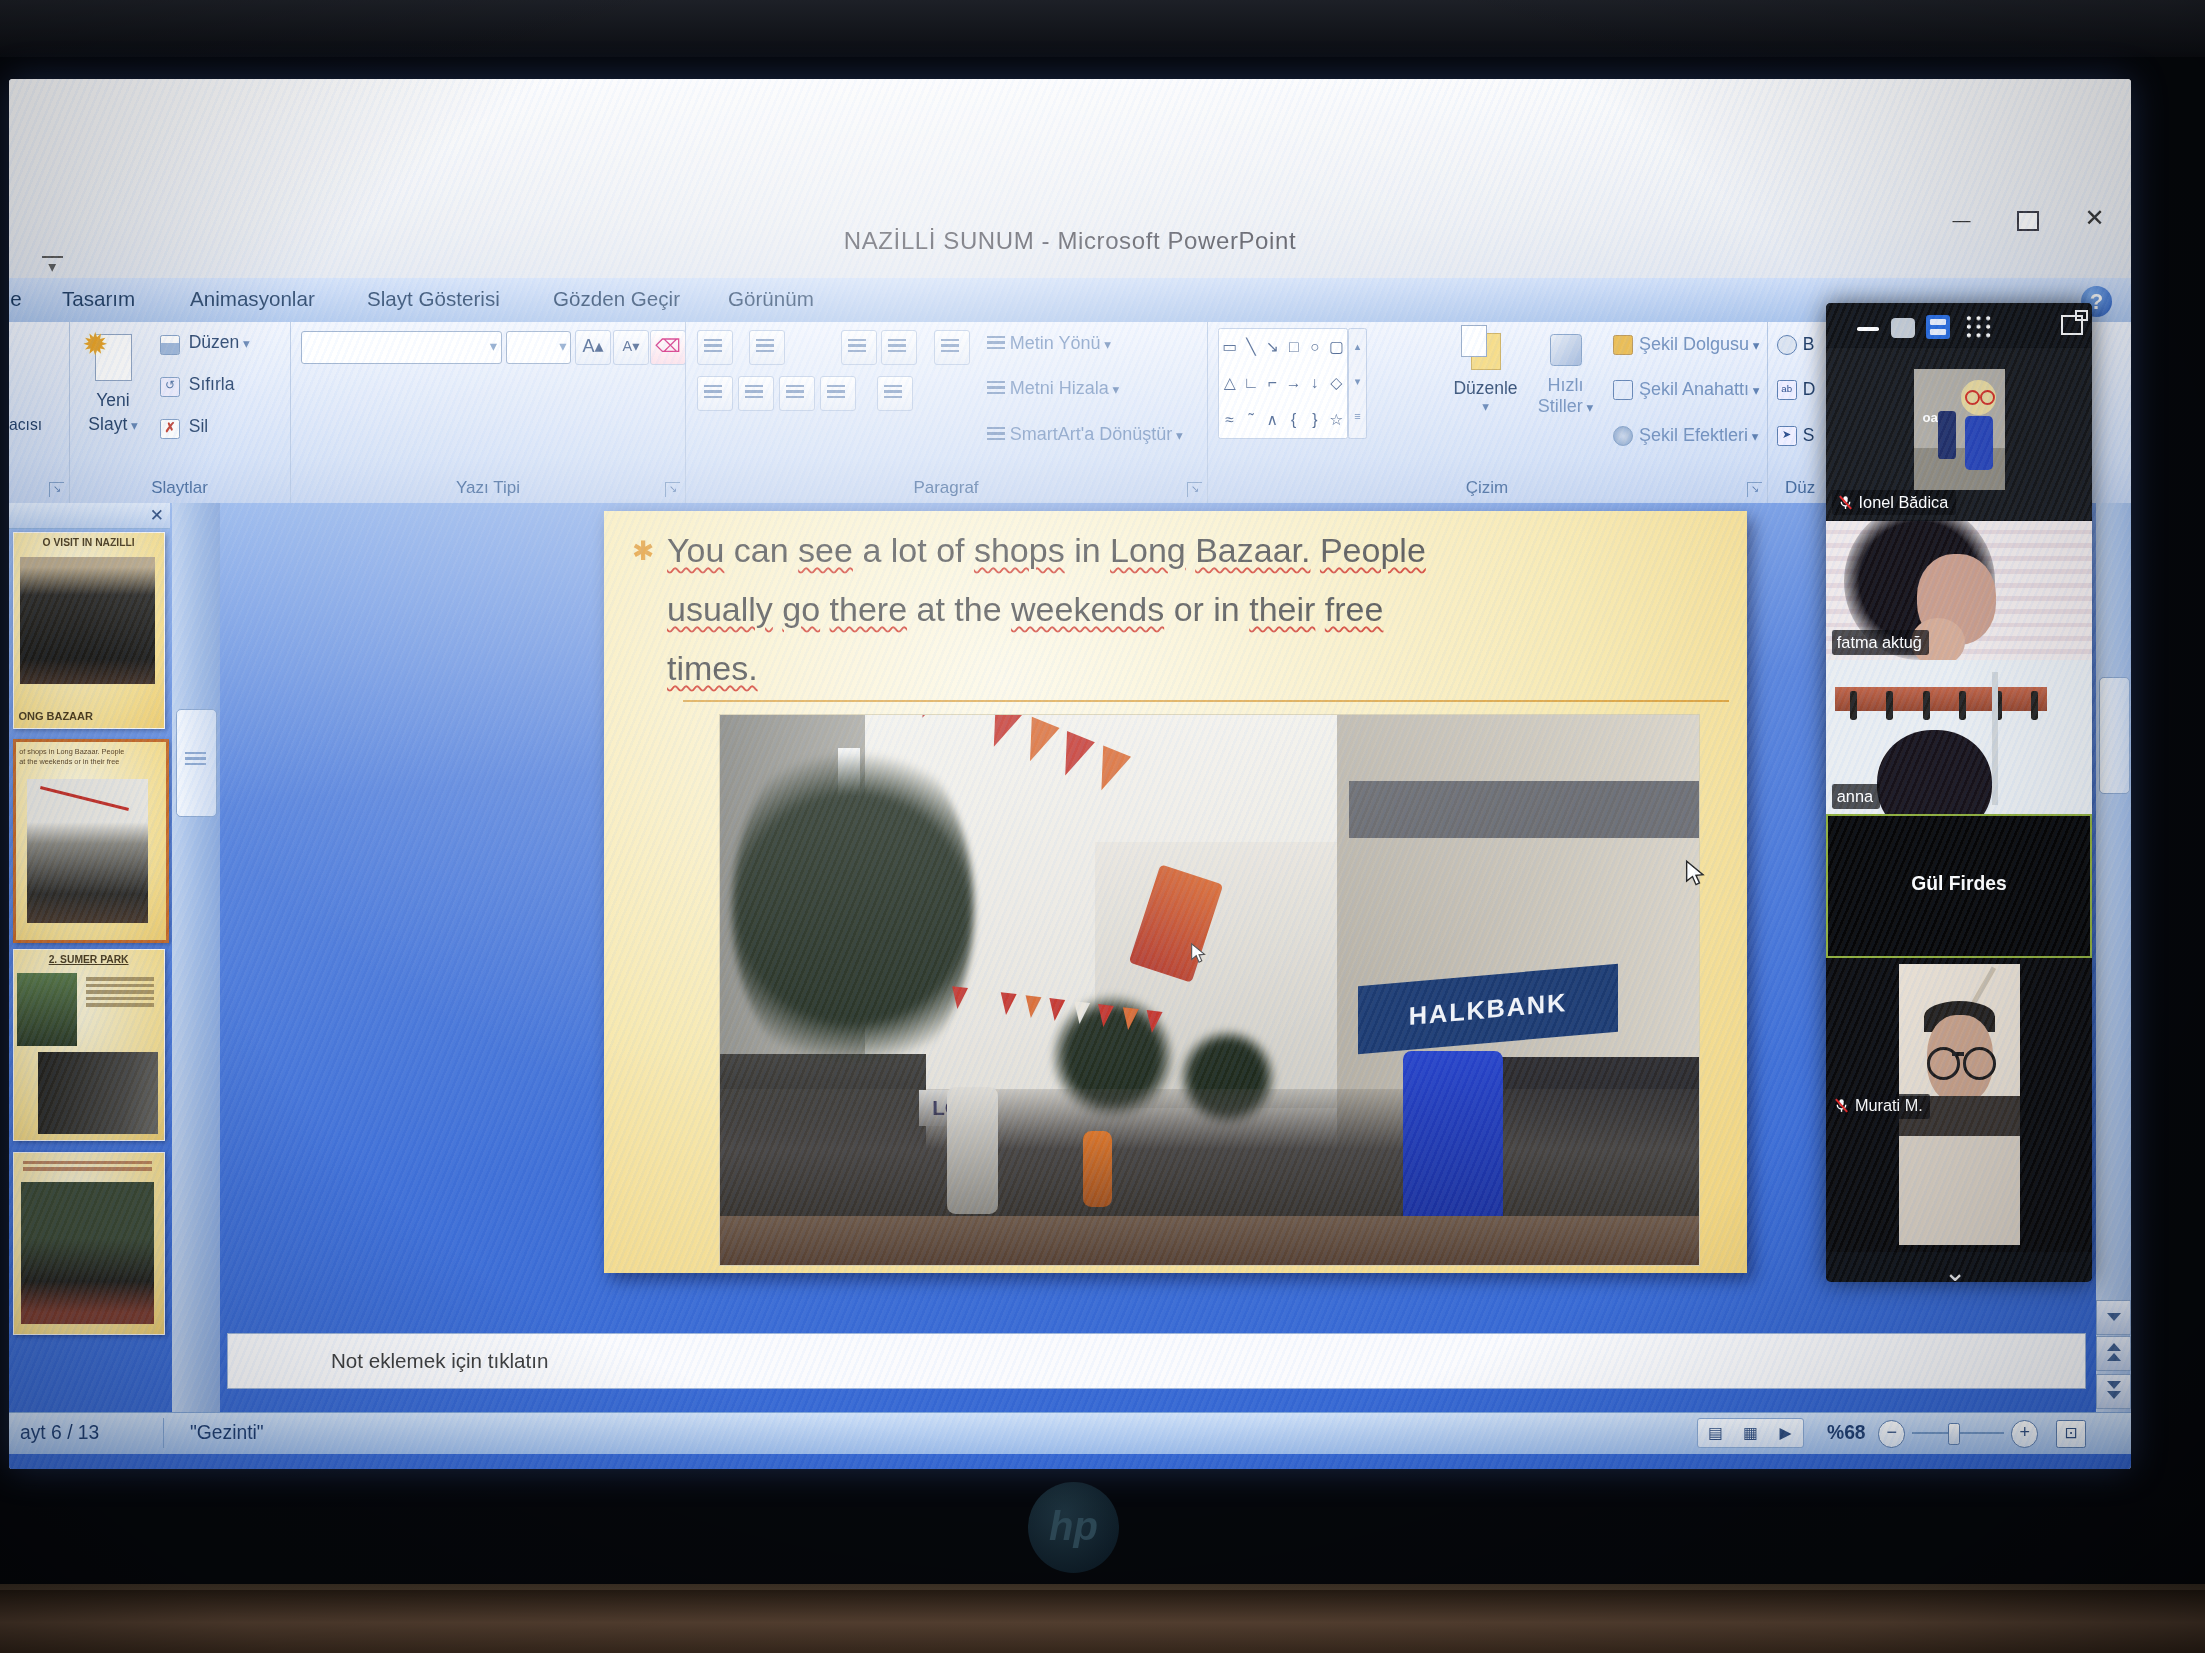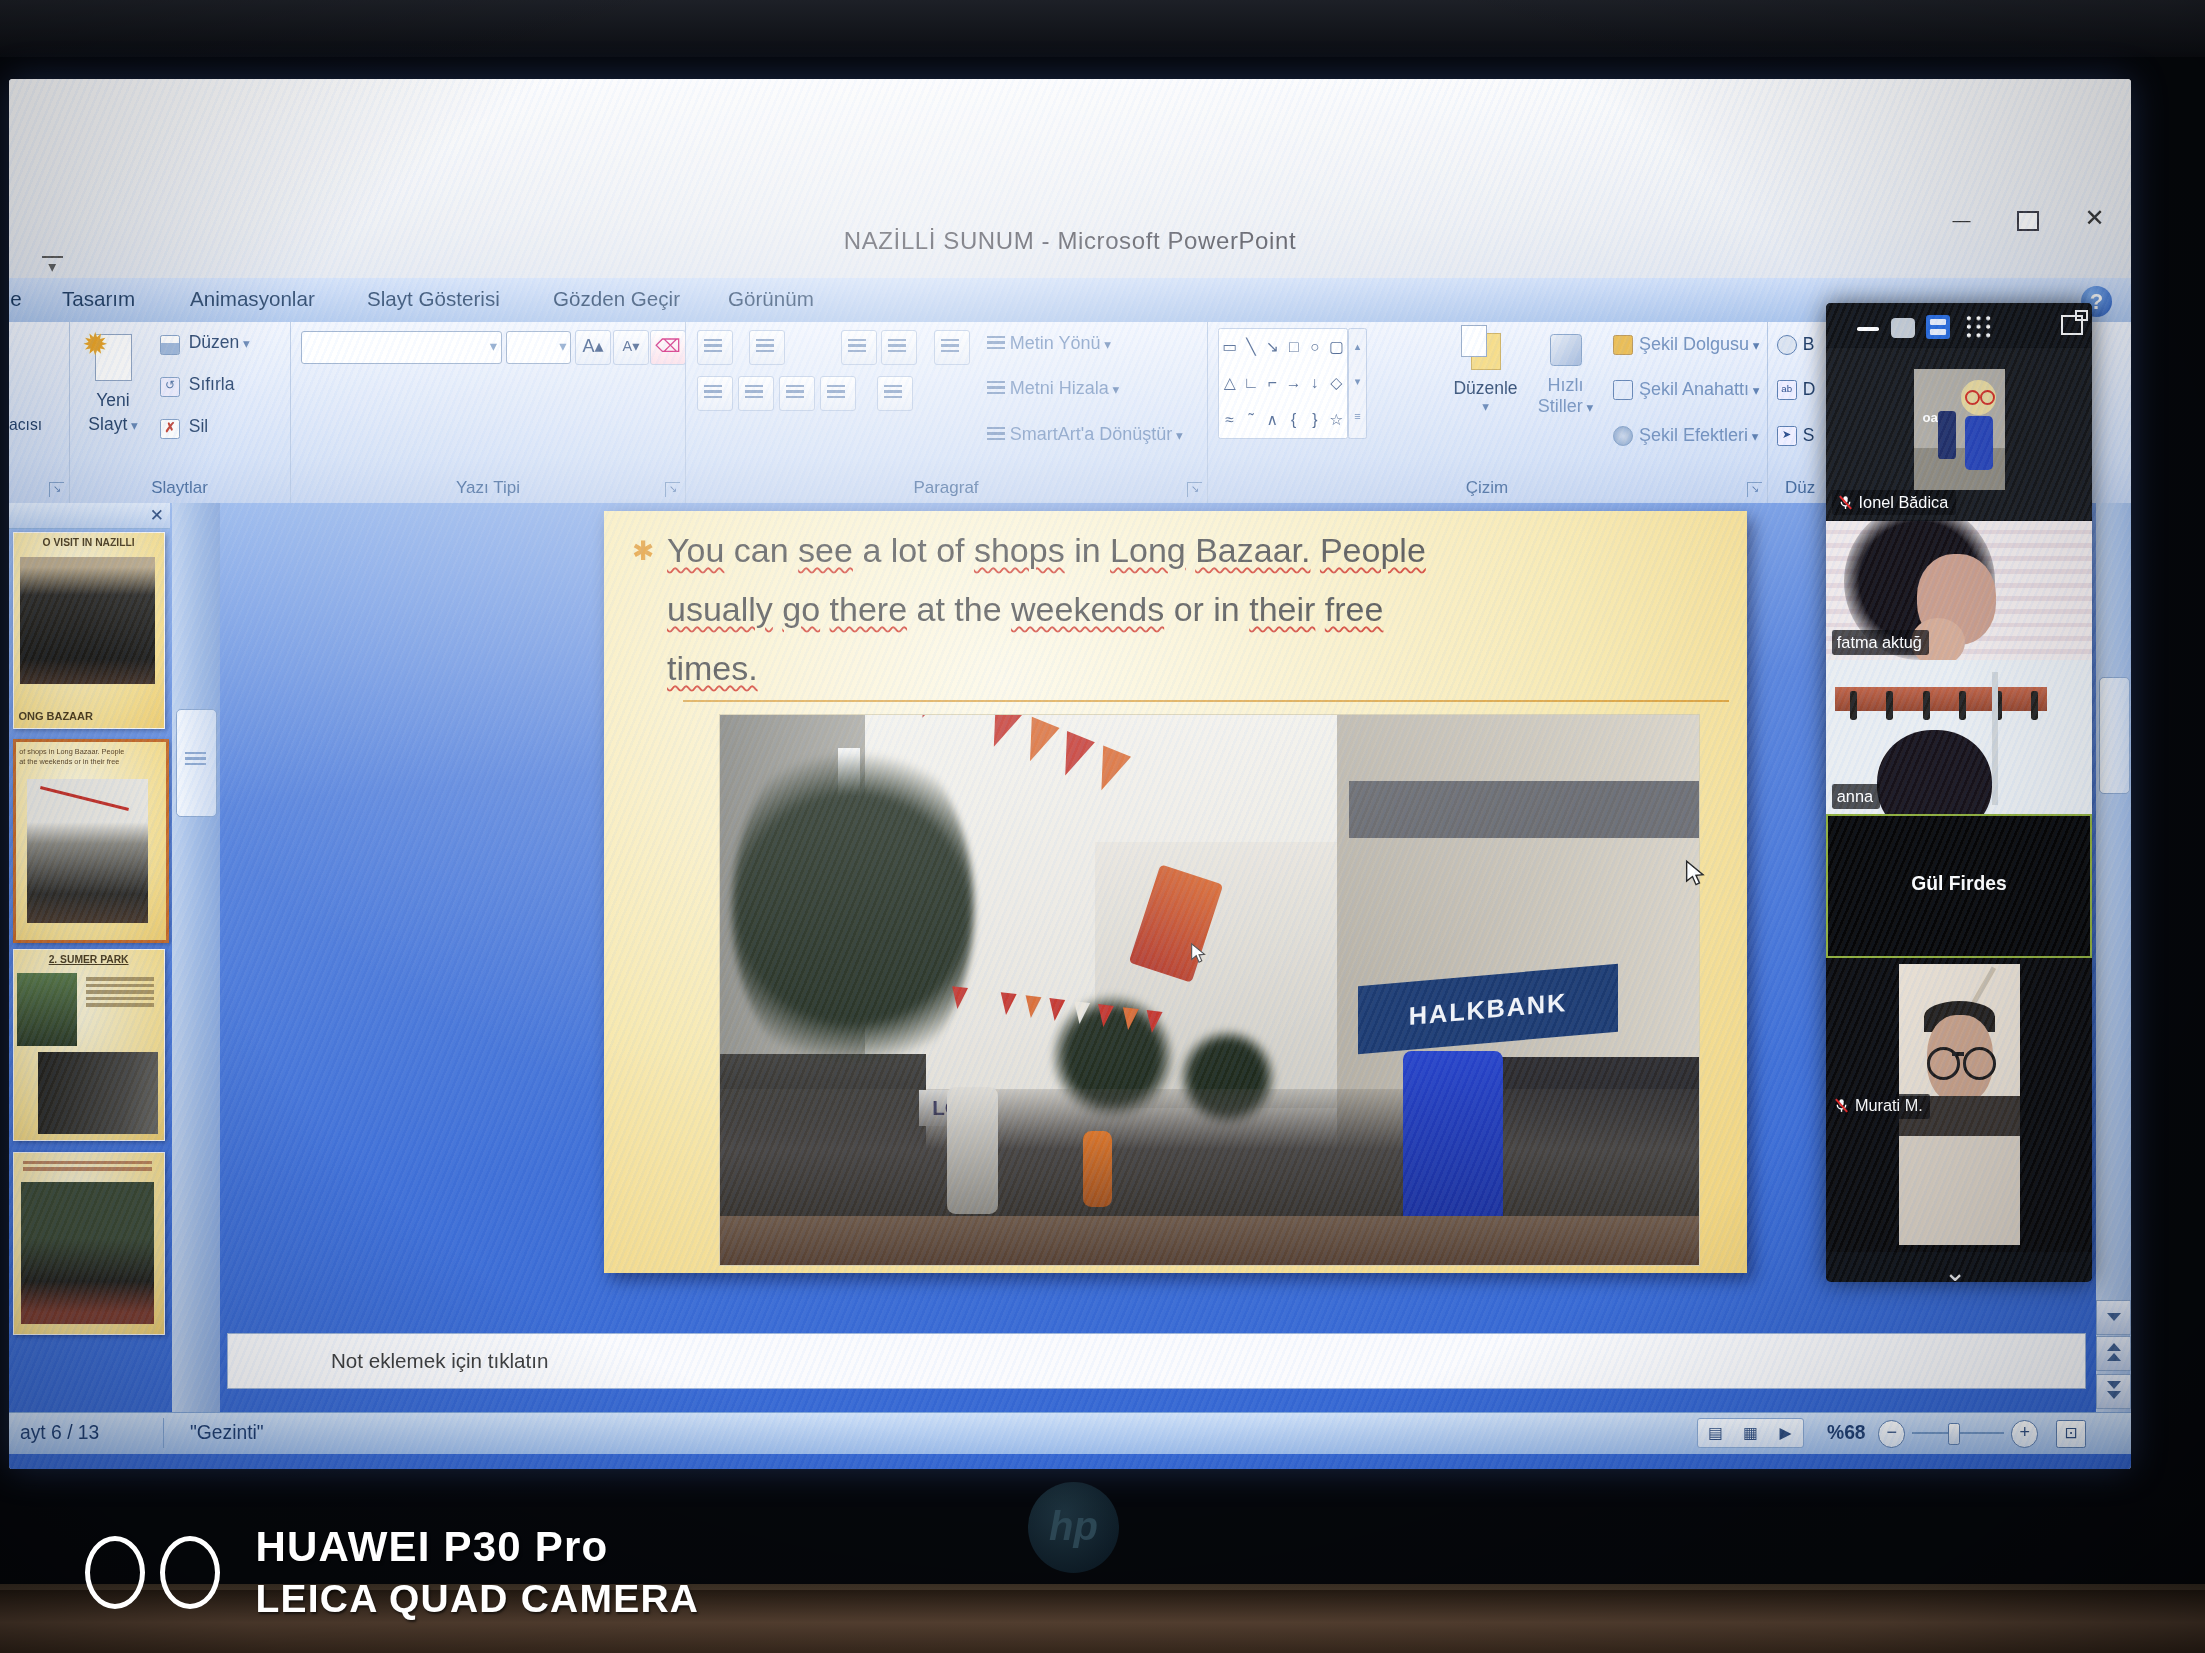--- a/index.html
+++ b/index.html
@@ -583,26 +583,16 @@
       <div class="chev"></div>
     </div>
 
     <div class="moire"></div>
     <div class="sheen"></div>
   </div>
 
   <div class="hp-logo">hp</div>
   <div class="desk"></div>
 
-  <div class="watermark">
-    <div class="wm-rings">
-        <i></i>
-        <i></i>
-      </div>
-    <div class="wm-text">
-      <div class="wm-l1">HUAWEI P30 Pro</div>
-      <div class="wm-l2">LEICA QUAD CAMERA</div>
-    </div>
-  </div>
 
   <div class="vignette"></div>
 </div>
 
 
 </body></html>

